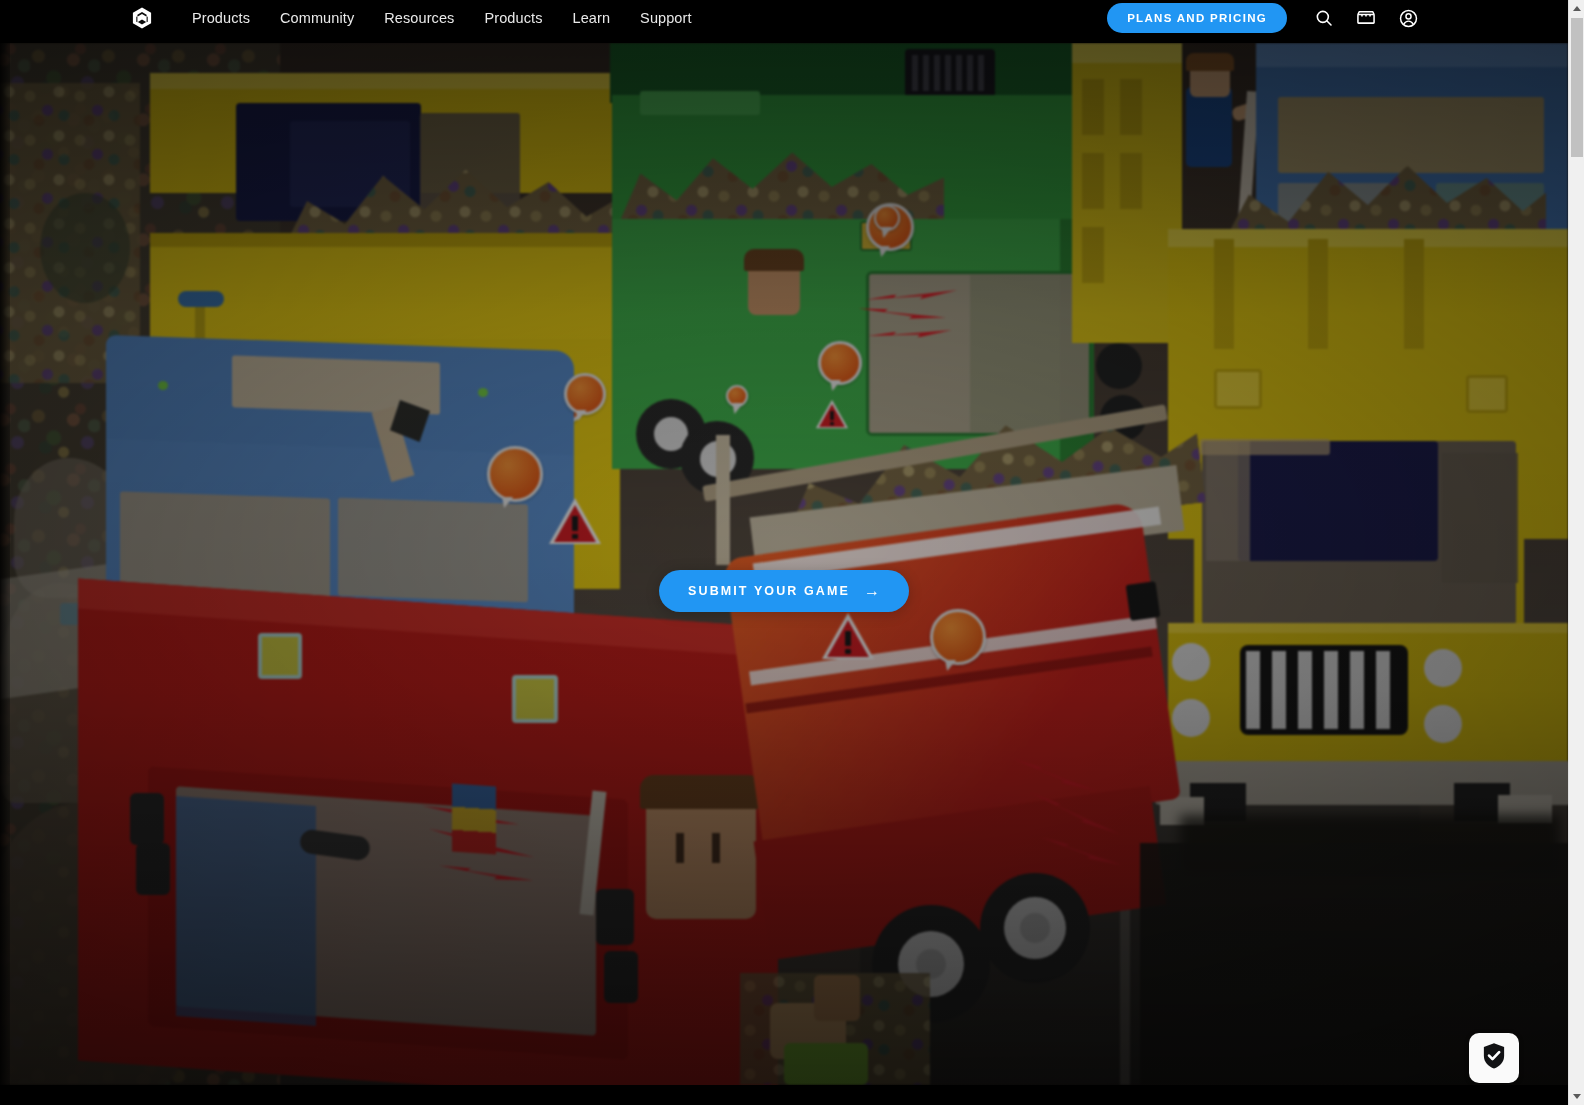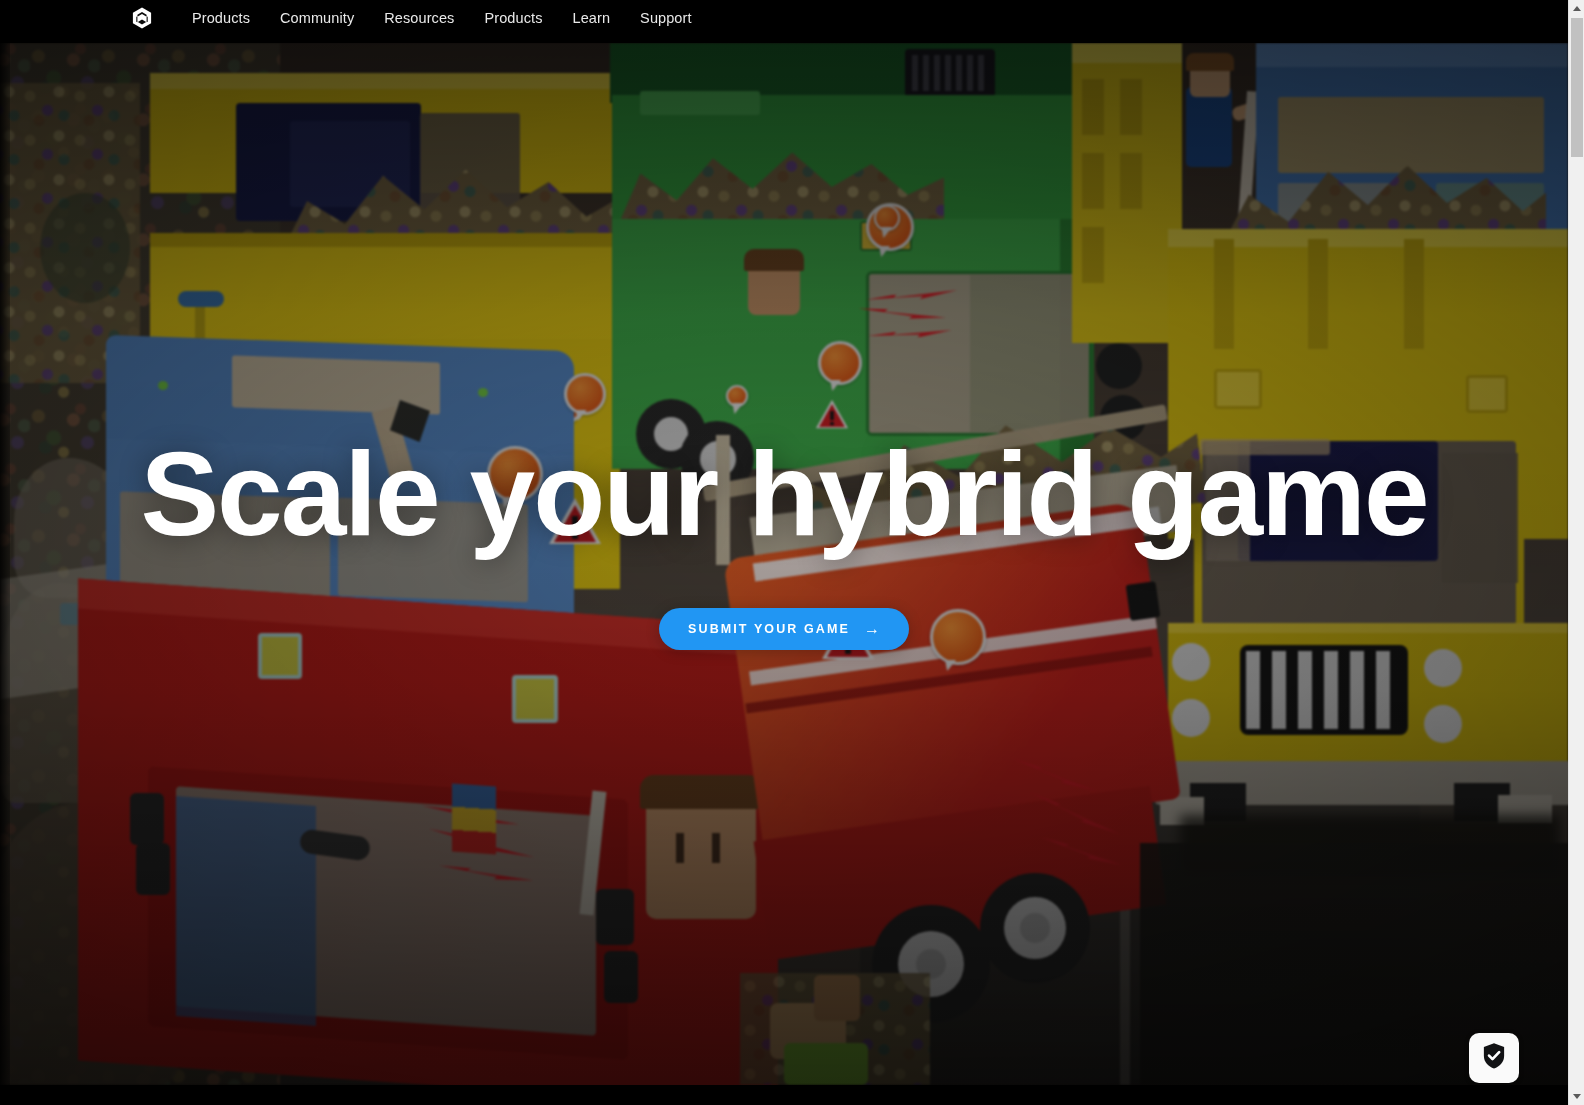--- a/index.html
+++ b/index.html
@@ -464,21 +464,20 @@
         <div class="s" style="left:770px;top:960px;width:76px;height:56px;background:#caa06c;border-radius:8px;"></div>
         <div class="s" style="left:784px;top:1000px;width:84px;height:42px;background:#83bf3c;border-radius:6px;"></div>
         <div class="s" style="left:814px;top:932px;width:46px;height:46px;background:#b98a5a;border-radius:6px;"></div>
 
         <div class="s" style="left:1140px;top:800px;width:428px;height:242px;background:#201f1c;opacity:.9;"></div>
       </div>
 
       <div class="hero-shade"></div>
 
       <div class="hero-content">
-        <h1 class="hero-title">Scale your hybrid game</h1>
         <button class="hero-cta">
           <span>SUBMIT YOUR GAME</span>
           <span class="arw">→</span>
         </button>
       </div>
     </div>
 
     <div class="left-gutter"></div>
     <div class="bottom-bar"></div>
 
@@ -495,20 +494,46 @@
 
       <nav class="nav-links">
         <a class="nav-link">Products</a>
         <a class="nav-link">Community</a>
         <a class="nav-link">Resources</a>
         <a class="nav-link">Products</a>
         <a class="nav-link">Learn</a>
         <a class="nav-link">Support</a>
       </nav>
 
+      <div class="nav-right">
+        <button class="pricing-btn">PLANS AND PRICING</button>
+
+        <div class="icon-btn">
+          <svg width="20" height="20" viewBox="0 0 24 24" fill="none" stroke="#ffffff" stroke-width="1.9" stroke-linecap="round">
+            <circle cx="10.6" cy="10.6" r="6.6"></circle>
+            <line x1="15.6" y1="15.6" x2="20.4" y2="20.4"></line>
+          </svg>
+        </div>
+
+        <div class="icon-btn">
+          <svg width="22" height="22" viewBox="0 0 24 24" fill="none" stroke="#ffffff" stroke-width="1.7" stroke-linejoin="round">
+            <path d="M3.2 8.2 4.6 5.2h14.8l1.4 3"></path>
+            <rect x="3.2" y="8.2" width="17.6" height="9.4" rx="0.7"></rect>
+            <path d="M7.6 8.2v2.1M12 8.2v2.1M16.4 8.2v2.1"></path>
+          </svg>
+        </div>
+
+        <div class="icon-btn">
+          <svg width="21" height="21" viewBox="0 0 24 24" fill="none" stroke="#ffffff" stroke-width="1.7">
+            <circle cx="12" cy="12" r="9.1"></circle>
+            <circle cx="12" cy="9.6" r="2.9"></circle>
+            <path d="M6.6 18.6c1.2-2.4 3.2-3.6 5.4-3.6s4.2 1.2 5.4 3.6"></path>
+          </svg>
+        </div>
+      </div>
     </header>
 
     <div class="consent-badge">
       <span>
         <svg width="26" height="28" viewBox="0 0 24 26" aria-hidden="true">
           <path d="M12 1.2 21.4 4.6v8.2c0 6.0-4.1 10.0-9.4 11.9C6.7 22.8 2.6 18.8 2.6 12.8V4.6L12 1.2z" fill="#111214"></path>
           <path d="M7.4 12.6 10.6 15.9 16.8 9.4" fill="none" stroke="#ffffff" stroke-width="2.5" stroke-linecap="round" stroke-linejoin="round"></path>
         </svg>
       </span>
     </div>

